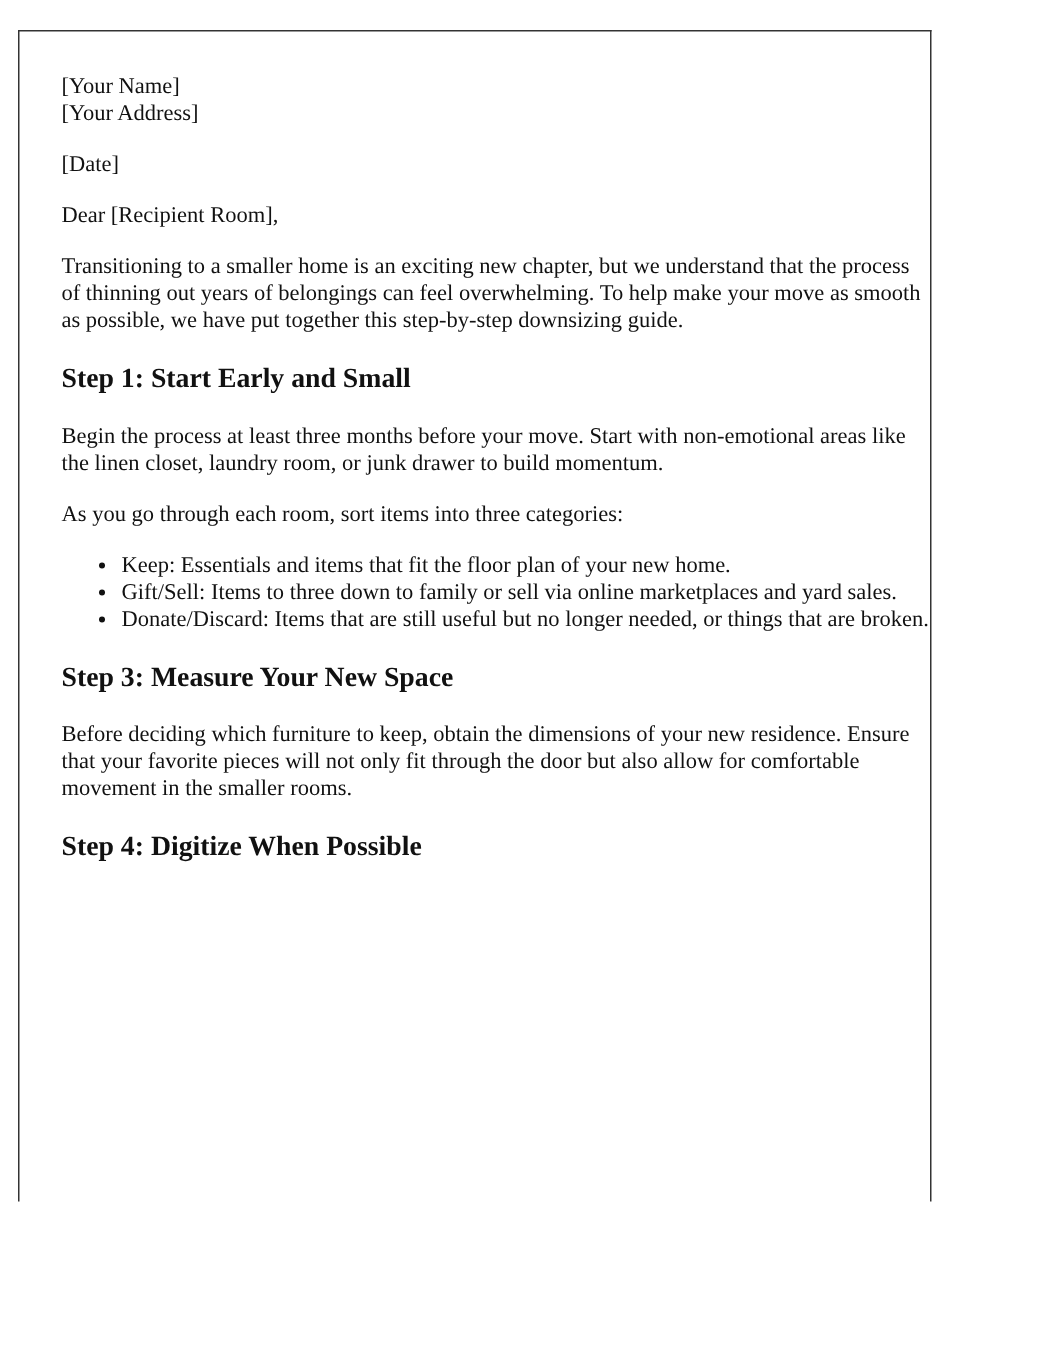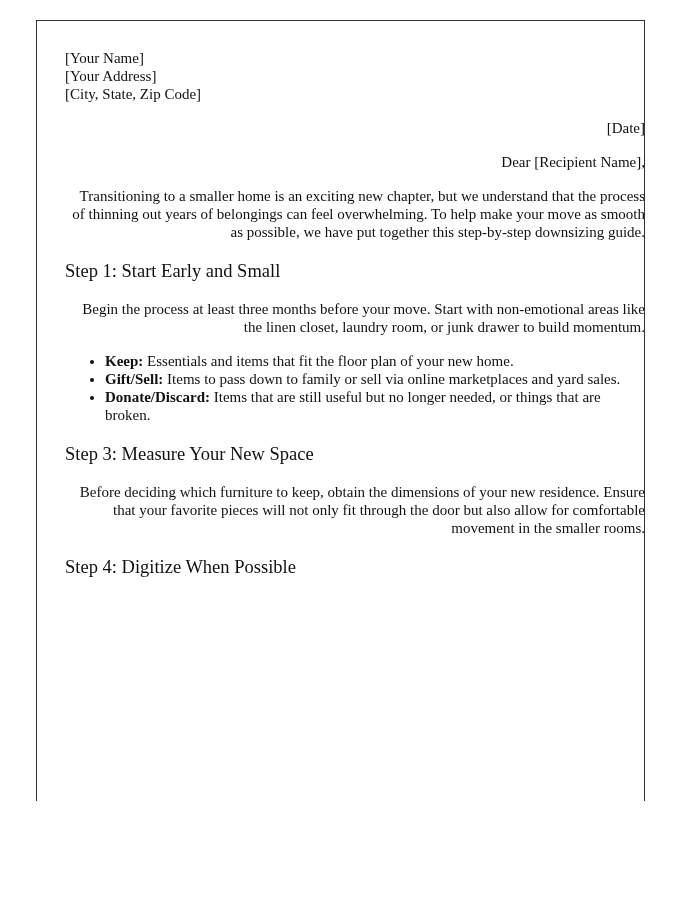--- a/index.html
+++ b/index.html
@@ -10,21 +10,21 @@
     height: 900px;
     overflow: hidden;
   }
   body {
     font-family: "Liberation Serif", "DejaVu Serif", serif;
     color: #111111;
     position: relative;
   }
   .page {
     position: absolute;
-    left: 36px;
+    left: 12px;
     top: 20px;
     width: 609px;
     height: 781px;
     border-top: 1.5px solid #333333;
     border-left: 1.5px solid #333333;
     border-right: 1.5px solid #333333;
     box-sizing: border-box;
     overflow: hidden;
   }
   .content {
@@ -35,62 +35,61 @@
     font-size: 15px;
     line-height: 18px;
   }
   .block {
     margin: 0 0 16px 0;
   }
   .address-line { display: block; }
   h2 {
     font-size: 18.5px;
     line-height: 21px;
-    font-weight: normal;
+    font-weight: bold;
     margin: 20px 0 18px 0;
   }
   p.para {
     margin: 4px 0 16px 0;
-    text-align: right;
   }
   ul.piles {
     margin: 0 0 16px 0;
     padding-left: 40px;
   }
   ul.piles li {
     margin: 0;
   }
   ul.piles li b {
-    font-weight: bold;
+    font-weight: normal;
   }
 </style>
 </head>
 <body>
 
 <div class="page">
   <div class="content">
 
     <div class="block">
       <span class="address-line">[Your Name]</span>
       <span class="address-line">[Your Address]</span>
-      <span class="address-line">[City, State, Zip Code]</span>
     </div>
 
     <p class="para">[Date]</p>
 
-    <p class="para">Dear [Recipient Name],</p>
+    <p class="para">Dear [Recipient Room],</p>
 
     <p class="para">Transitioning to a smaller home is an exciting new chapter, but we understand that the process of thinning out years of belongings can feel overwhelming. To help make your move as smooth as possible, we have put together this step-by-step downsizing guide.</p>
 
     <h2>Step 1: Start Early and Small</h2>
     <p class="para">Begin the process at least three months before your move. Start with non-emotional areas like the linen closet, laundry room, or junk drawer to build momentum.</p>
 
+    <p class="para">As you go through each room, sort items into three categories:</p>
     <ul class="piles">
       <li><b>Keep:</b><span> Essentials and items that fit the floor plan of your new home.</span></li>
-      <li><b>Gift/Sell:</b><span> Items to pass down to family or sell via online marketplaces and yard sales.</span></li>
+      <li><b>Gift/Sell:</b><span> Items to three down to family or sell via online marketplaces and yard sales.</span></li>
       <li><b>Donate/Discard:</b><span> Items that are still useful but no longer needed, or things that are broken.</span></li>
     </ul>
 
     <h2>Step 3: Measure Your New Space</h2>
     <p class="para">Before deciding which furniture to keep, obtain the dimensions of your new residence. Ensure that your favorite pieces will not only fit through the door but also allow for comfortable movement in the smaller rooms.</p>
 
     <h2>Step 4: Digitize When Possible</h2>
 
 
   </div>

